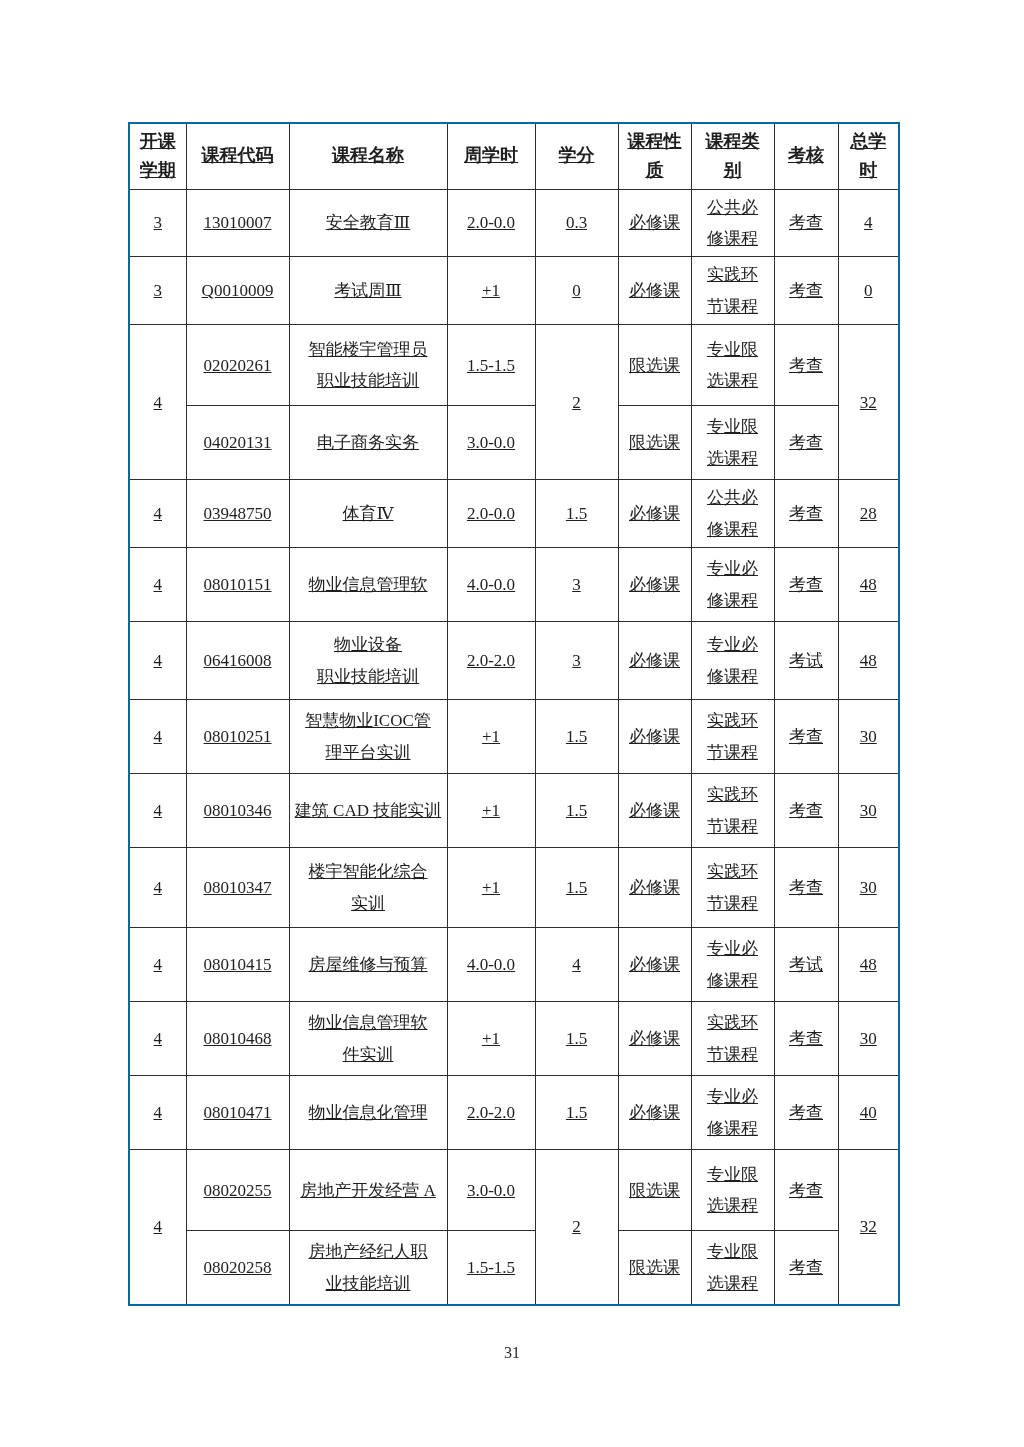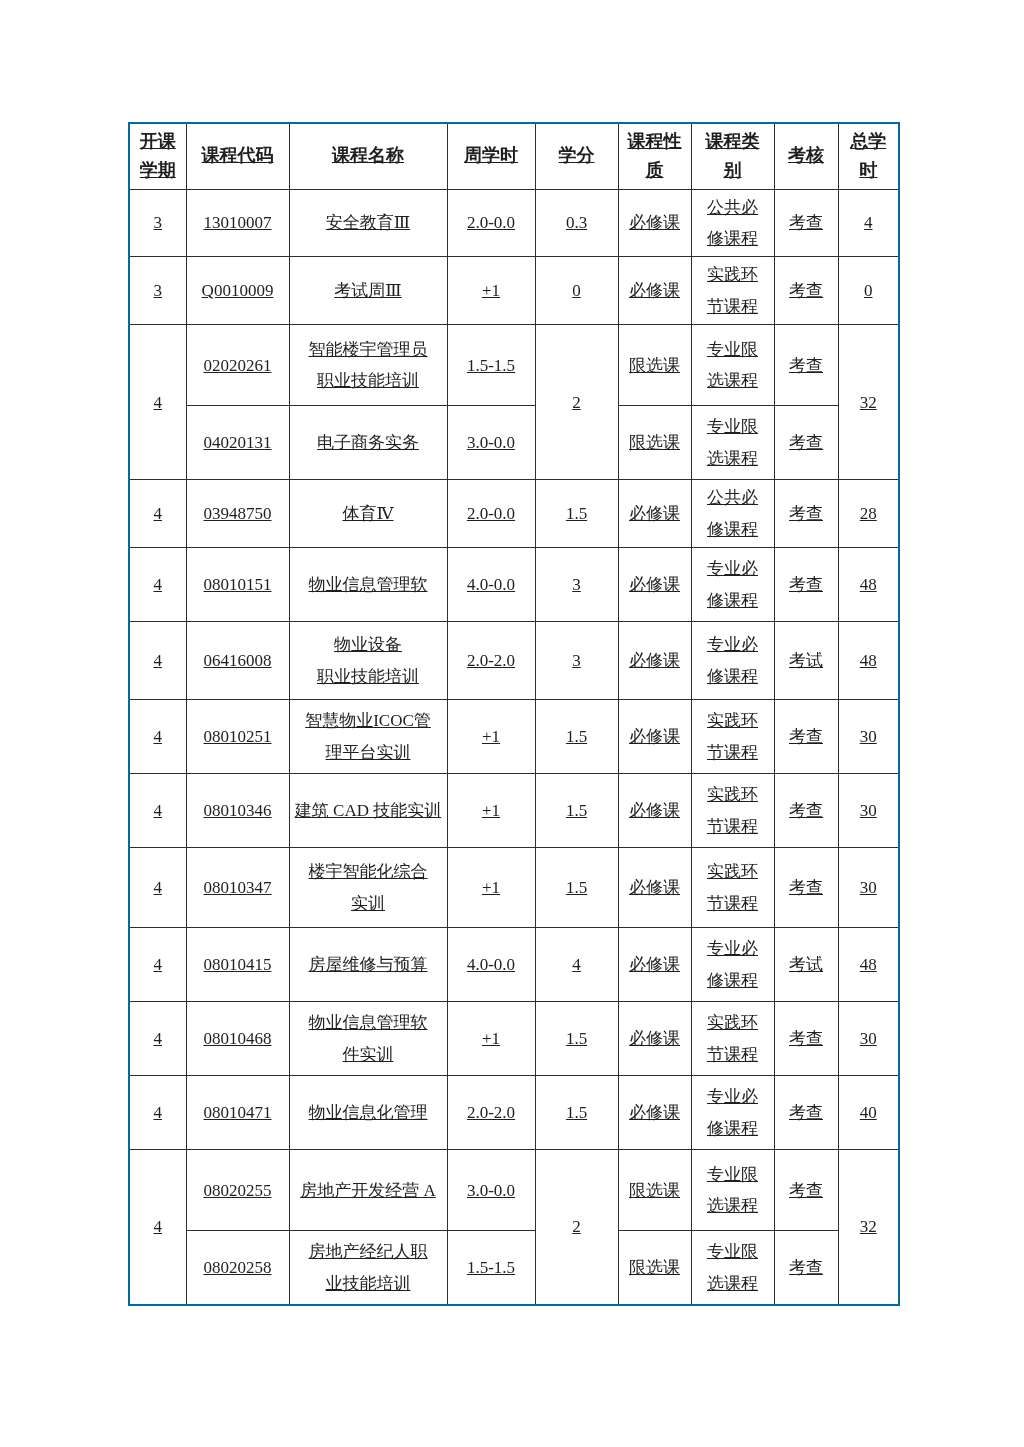--- a/index.html
+++ b/index.html
@@ -276,14 +276,15 @@
       <td>1.5-1.5</td>
       <td>限选课</td>
       <td>专业限
 选课程</td>
       <td>考查</td>
     </tr>
 
   </tbody>
     </table>
 
+  <div class="page-number">31</div>
 
 </div>
 
 </body></html>

